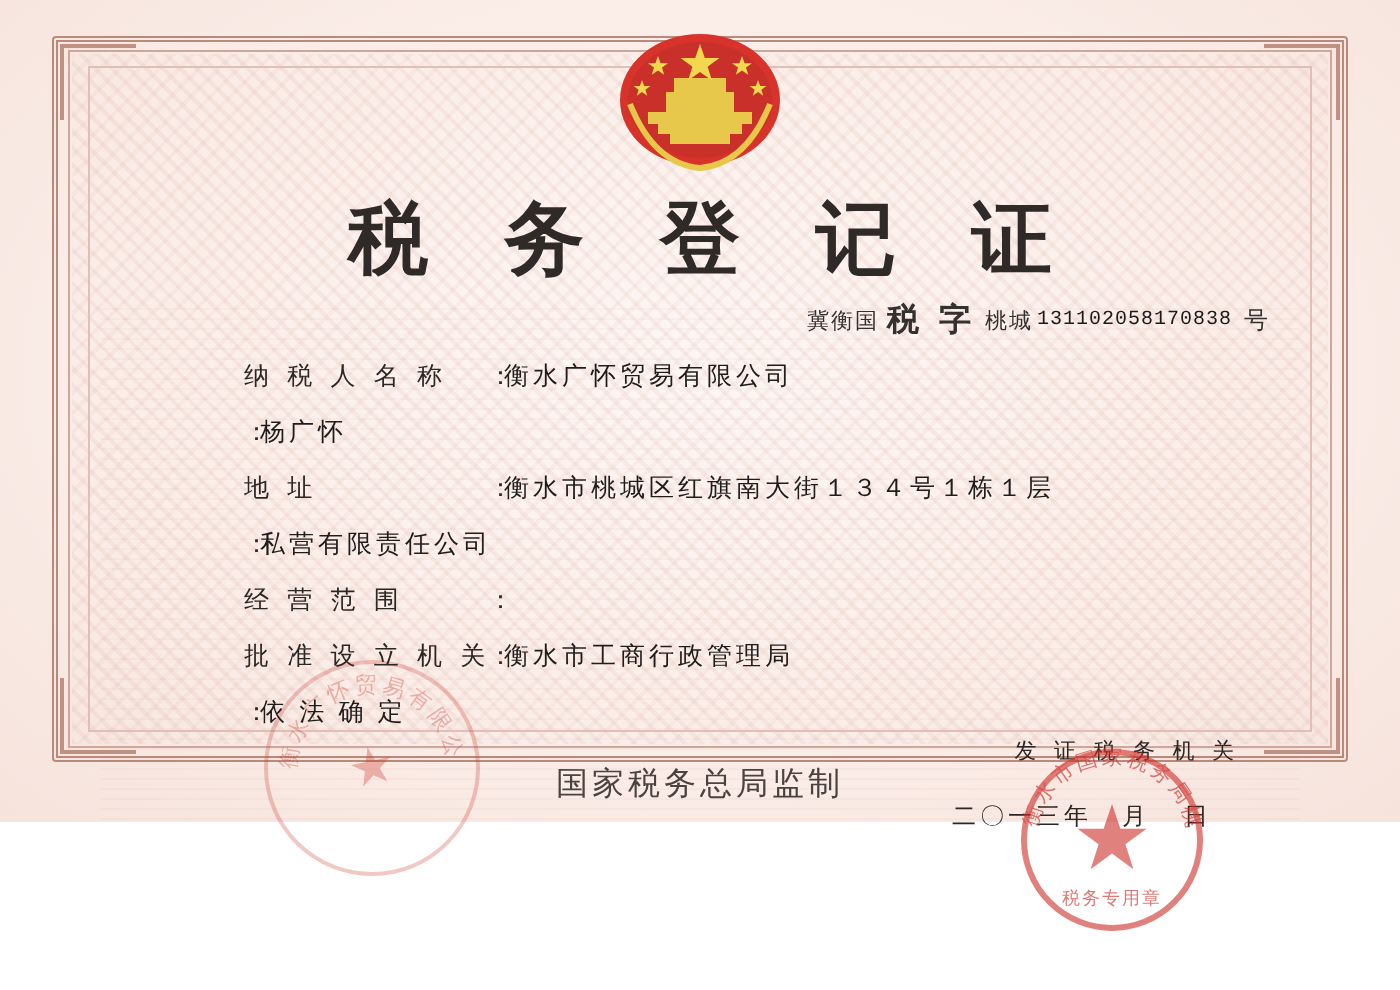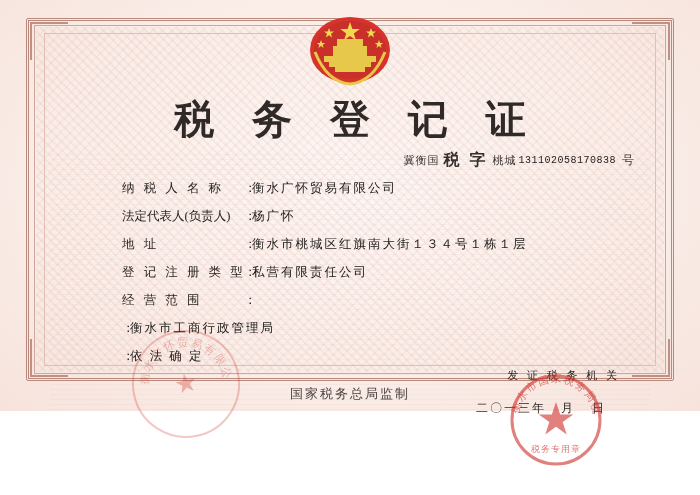--- a/index.html
+++ b/index.html
@@ -213,21 +213,21 @@
     opacity: 0.8;
   }
 
   
   .footer {
     position: absolute;
     bottom: 8px;
     left: 0;
     width: 100%;
     text-align: center;
-    font-size: 13px;
+    font-size: 16px;
     letter-spacing: 2px;
     color: #4a4340;
     z-index: 5;
   }
 
   
   .wm {
     position: absolute;
     left: 50px; top: 150px;
     width: 600px; height: 260px;
@@ -281,43 +281,42 @@
 
   <div class="fields">
 
     <div class="row">
       <span class="label">纳 税 人 名 称</span>
       <span class="colon">：</span>
       <span class="value wide">衡水广怀贸易有限公司</span>
     </div>
 
     <div class="row">
-      <span class="label tight">法定代表人(负责人)</span>
       <span class="colon">：</span>
       <span class="value wide">杨广怀</span>
     </div>
 
     <div class="row">
       <span class="label">地        址</span>
       <span class="colon">：</span>
       <span class="value wide">衡水市桃城区红旗南大街１３４号１栋１层</span>
     </div>
 
     <div class="row">
-      <span class="label">登 记 注 册 类 型</span>
       <span class="colon">：</span>
       <span class="value wide">私营有限责任公司</span>
     </div>
 
     <div class="row">
       <span class="label">经 营 范 围</span>
       <span class="colon">：</span>
     </div>
 
     <div class="row">
+      <span class="label">批 准 设 立 机 关</span>
       <span class="colon">：</span>
       <span class="value wide">衡水市工商行政管理局</span>
     </div>
 
     <div class="row">
       <span class="colon">：</span>
       <span class="value wide">依 法 确 定</span>
     </div>
 
 

